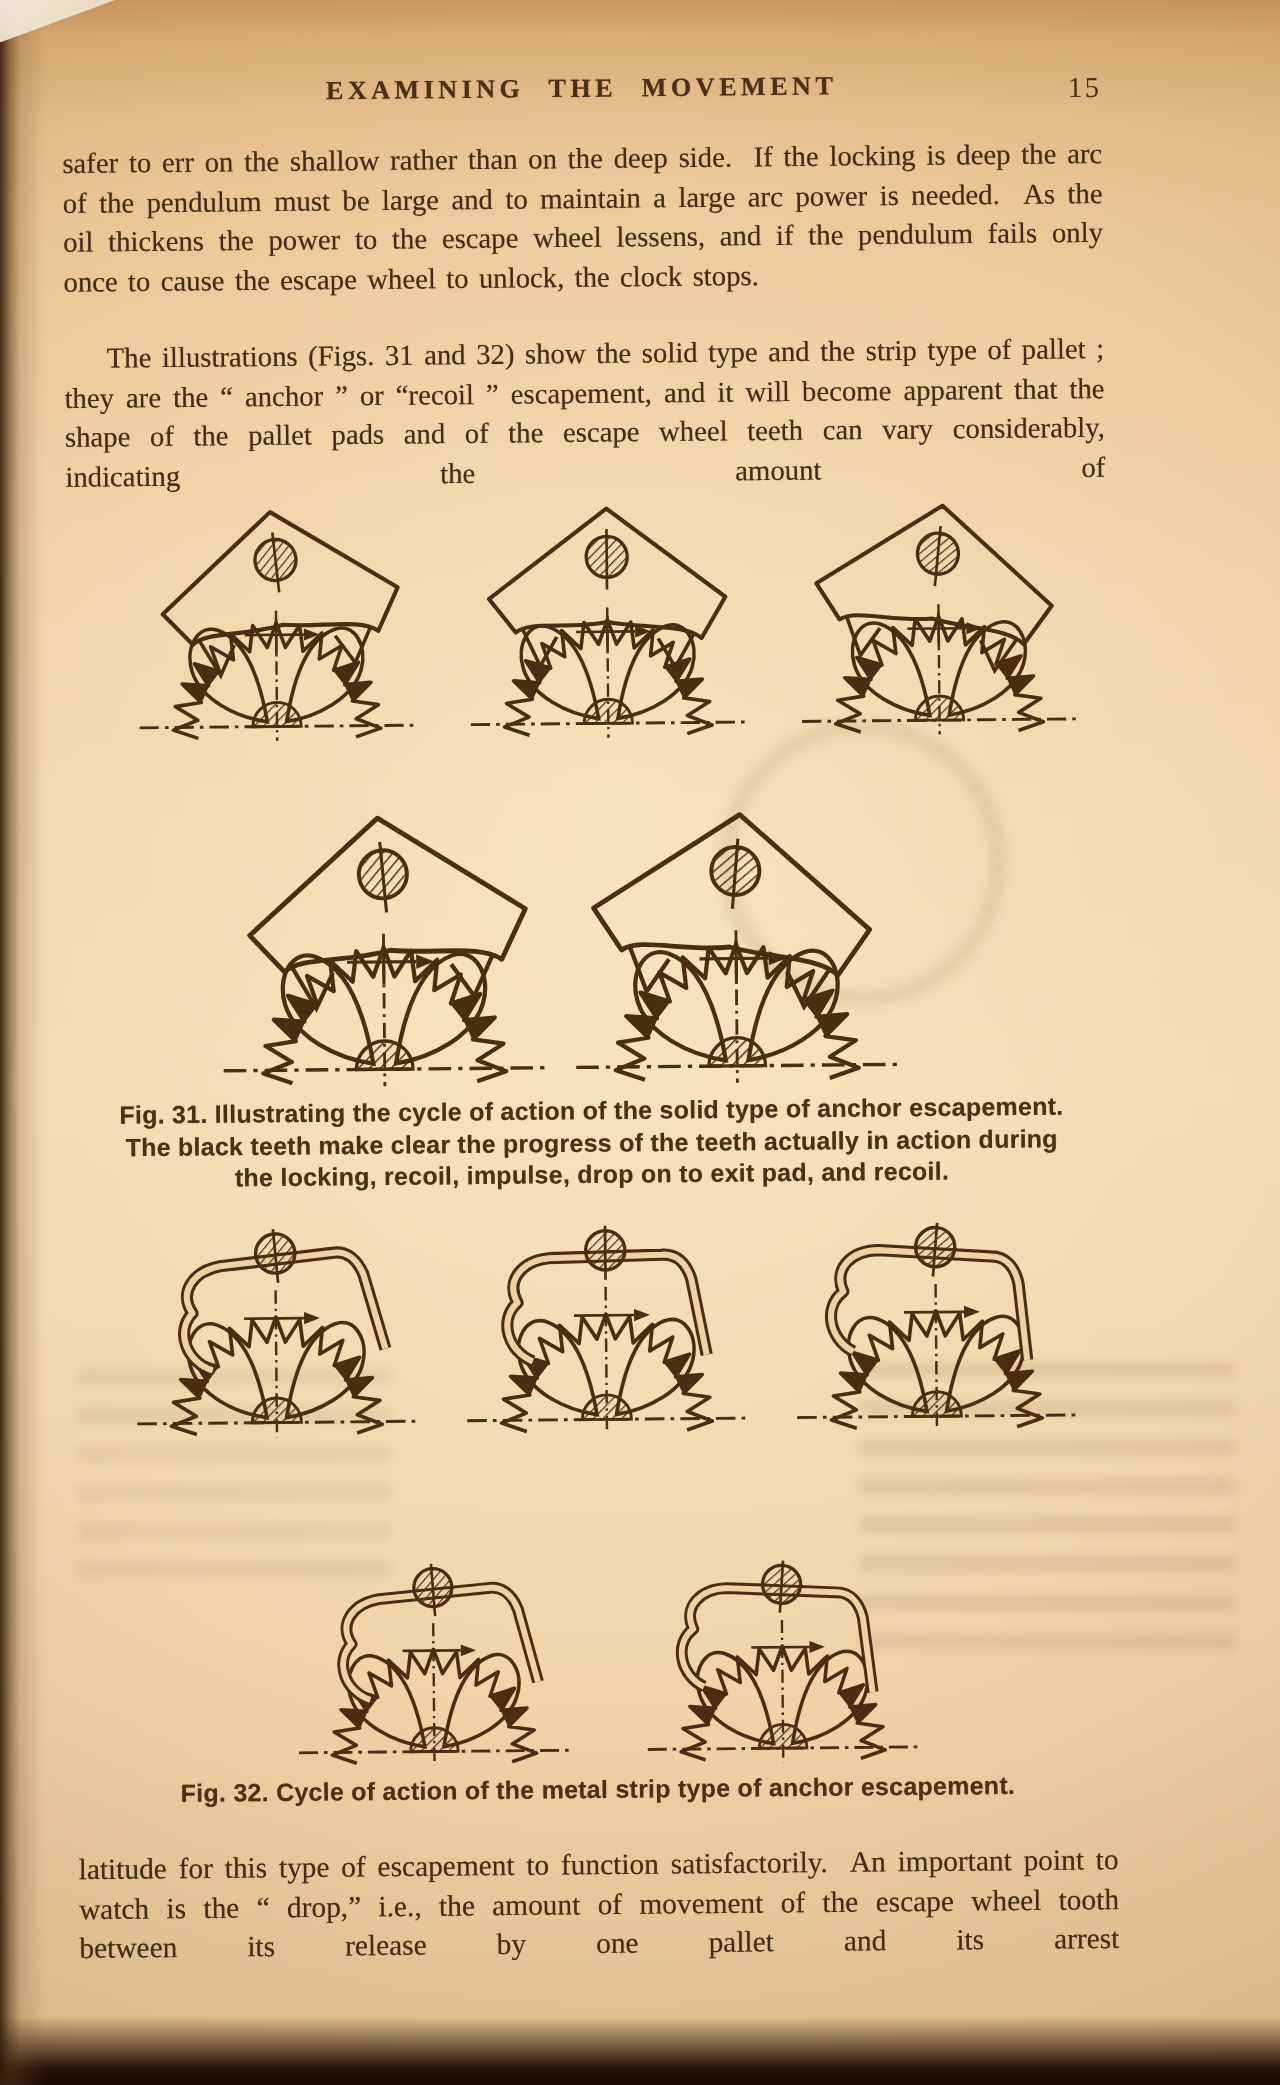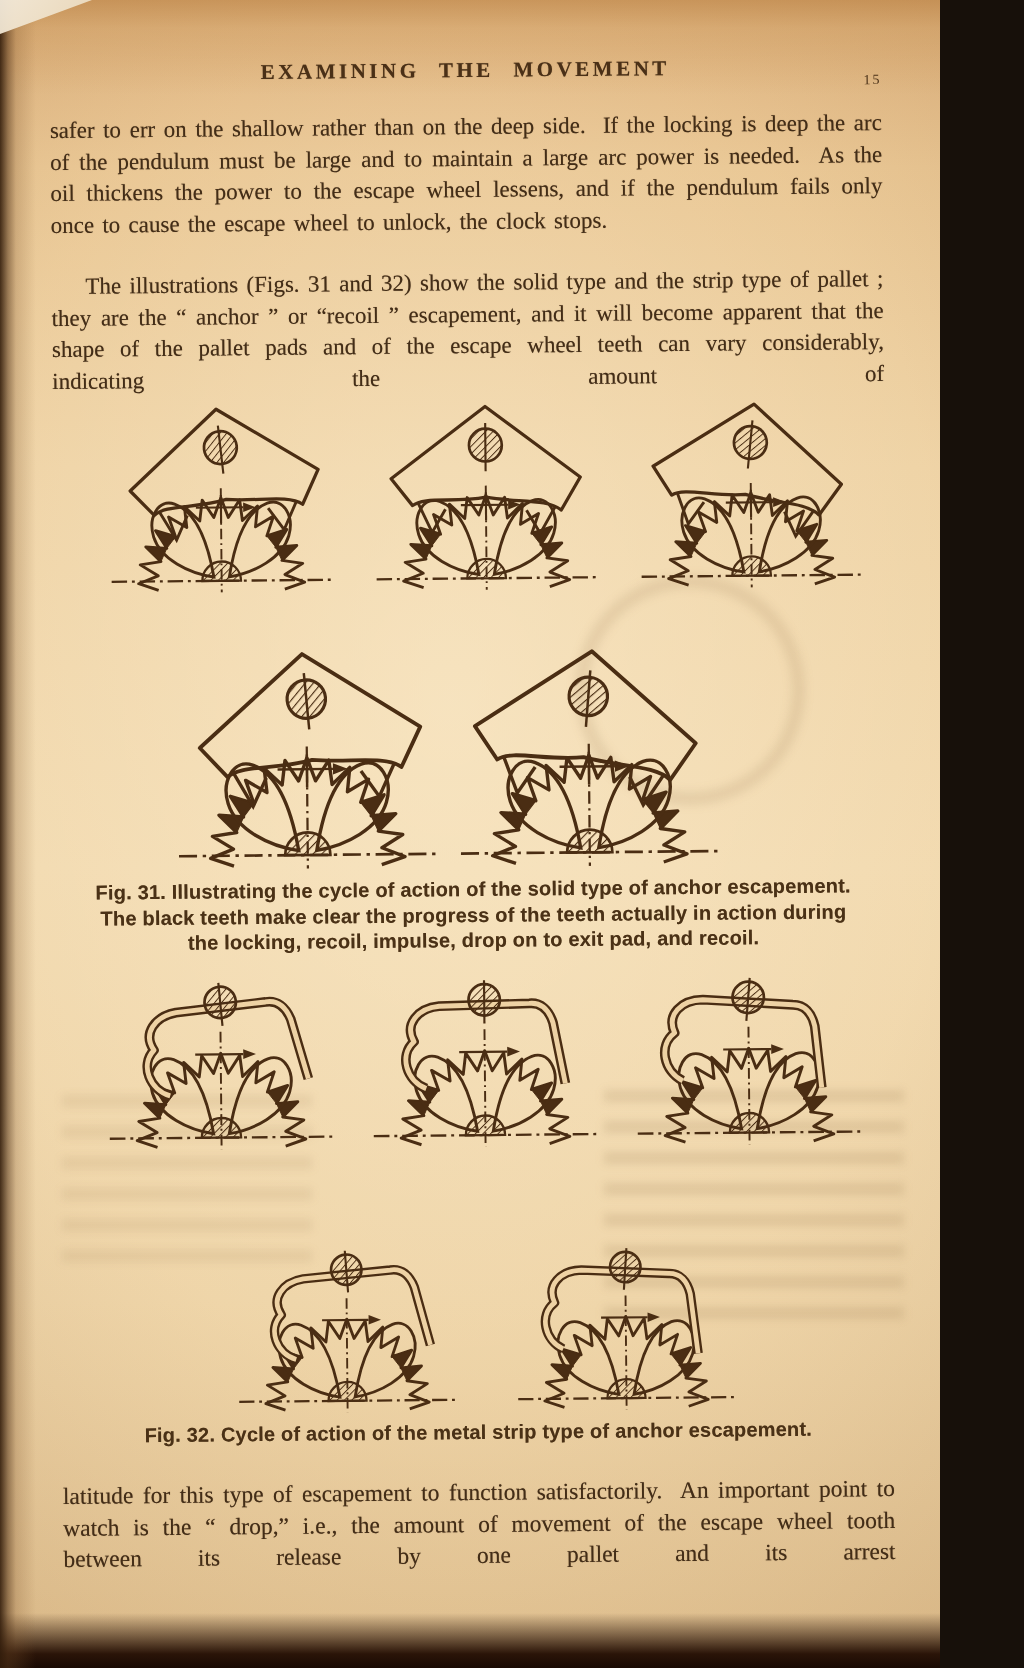--- a/index.html
+++ b/index.html
@@ -1,32 +1,32 @@
 <!DOCTYPE html>
 <html><head>
 <meta charset="utf-8">
 <style>
   html,body{margin:0;padding:0;background:#17100a;}
-  .page{position:relative;width:940px;height:1668px;overflow:hidden;
+  .page{position:relative;width:1024px;height:1668px;overflow:hidden;
     font-family:"Liberation Serif",serif;
     background:
       linear-gradient(to right, rgba(52,30,12,.92) 0px, rgba(86,54,26,.55) 8px, rgba(126,84,44,.25) 16px, rgba(0,0,0,0) 36px),
       linear-gradient(to top, #190a03 0px, #2a1408 14px, rgba(26,11,3,0) 55px),
       linear-gradient(to bottom, rgba(184,126,62,.55) 0px, rgba(198,146,82,.30) 28px, rgba(0,0,0,0) 95px),
       radial-gradient(ellipse 120% 90% at 48% 42%, rgba(255,242,214,.50) 0%, rgba(255,236,200,.16) 45%, rgba(140,92,46,.20) 88%),
       linear-gradient(to bottom, #d9a973 0%, #e6c18c 10%, #eccfa0 28%, #f0d7ac 52%, #ecd1a3 78%, #e3c391 100%);
   }
   .corner-flash{position:absolute;top:0;left:0;width:92px;height:34px;
     clip-path:polygon(0 0,100% 0,0 100%);
     background:linear-gradient(135deg,#f4ebdb,#e9d8ba);opacity:.95;}
   .content{position:absolute;inset:0;transform:rotate(-0.55deg);transform-origin:50% 40%;}
   .header{position:absolute;top:58px;left:55px;width:832px;height:34px;}
   .running-title{text-align:center;font-weight:700;font-size:21px;letter-spacing:3.5px;
     word-spacing:11px;color:#4a3017;text-shadow:0 0 .8px rgba(74,48,23,.6);}
-  .page-number{position:absolute;right:0px;top:18px;font-size:14px;letter-spacing:2px;color:#4a3017;}
+  .page-number{position:absolute;right:0px;top:3px;font-size:23px;letter-spacing:2px;color:#4a3017;}
   .para{position:absolute;left:55px;width:832px;margin:0;font-size:23px;line-height:31.5px;
     color:#432d17;text-align:justify;word-spacing:2.5px;white-space:pre-wrap;
     text-shadow:0 0 .7px rgba(67,45,23,.55);}
   .p1{top:111px;}
   .p2{top:267px;text-indent:34px;}
   .p3{top:1477px;font-size:23.5px;}
   .just-all{text-align-last:justify;}
   .figrow{position:absolute;display:flex;}
   .r31a{top:397px;left:100px;gap:20px;}
   .r31a .diagram{width:245px;height:193px;}

